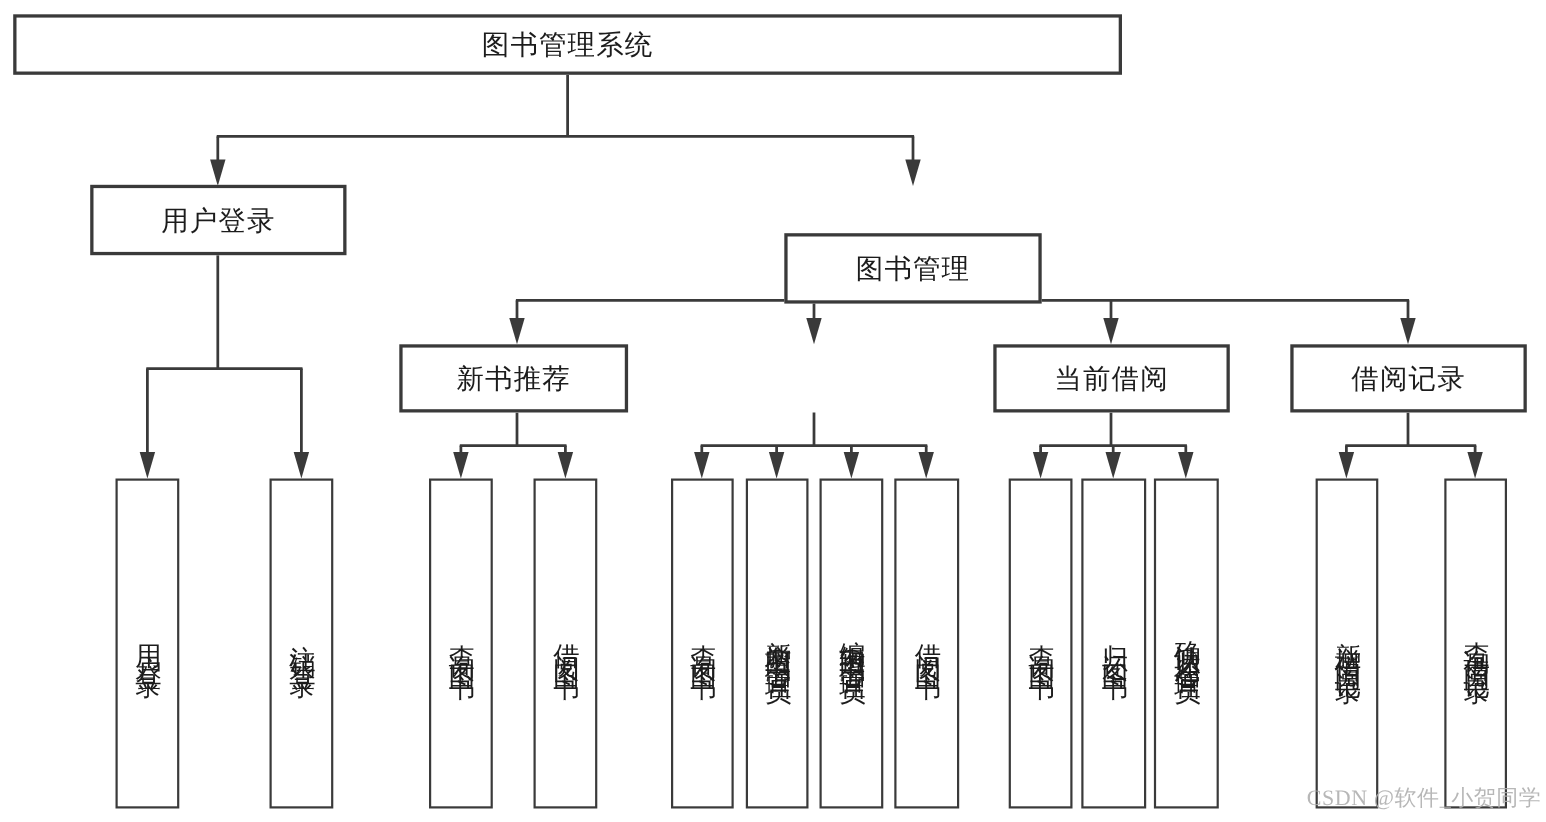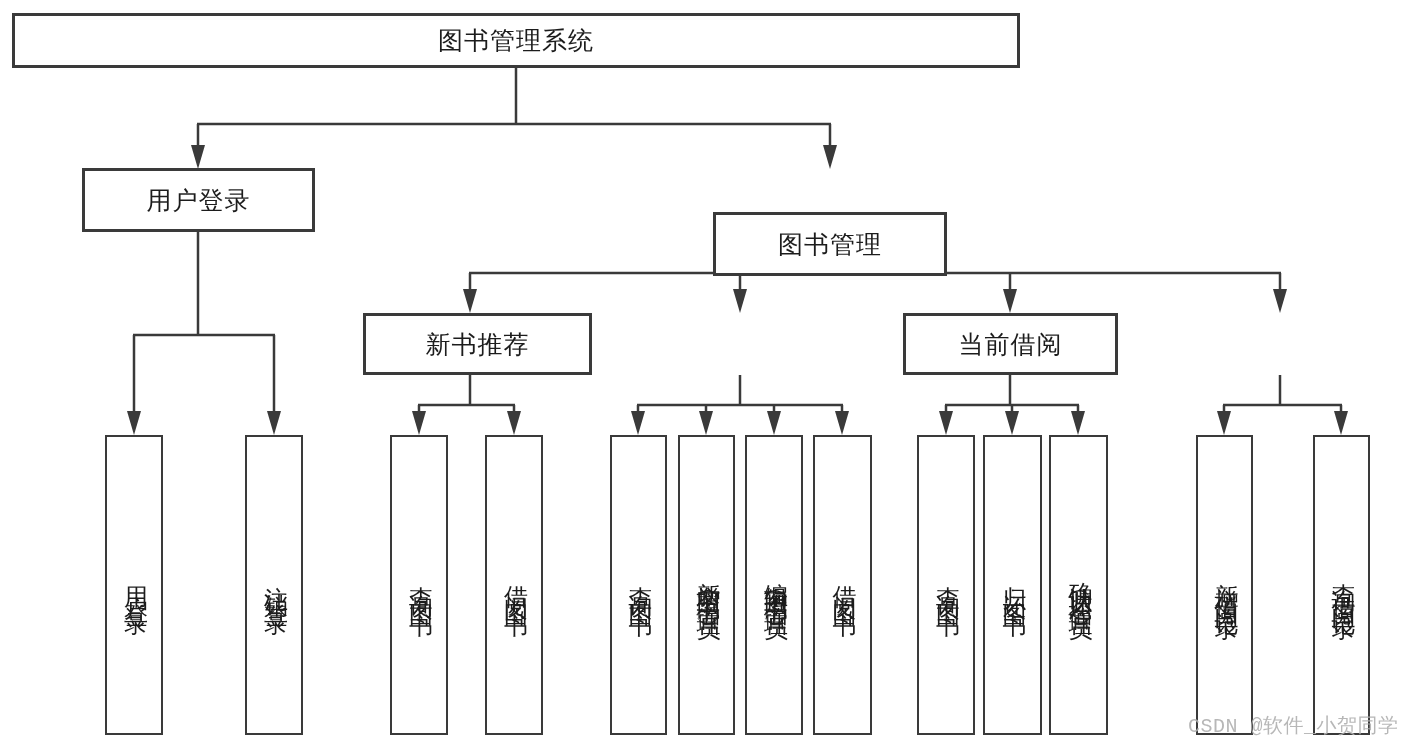--- a/index.html
+++ b/index.html
@@ -6,21 +6,21 @@
     --line:#3a3a3a;
     --text:#1c1c1c;
     --bg:#ffffff;
     --wm:#b0b0b0;
   }
   html,body{margin:0;padding:0;background:var(--bg);}
   #canvas{
     position:relative;
     width:1405px;height:747px;
     background:var(--bg);
-    font-family:Liberation Mono, monospace;
+    font-family:Liberation Serif, serif;
     color:var(--text);
     overflow:hidden;
   }
   #wires{position:absolute;left:0;top:0;width:1405px;height:747px;}
   .node{
     position:absolute;
     box-sizing:border-box;
     background:#fff;
     border:3px solid var(--line);
     display:flex;align-items:center;justify-content:center;
@@ -140,26 +140,29 @@
     <span>图书管理系统</span>
   </div>
 
   <div class="node" style="left:82px;top:168px;width:233px;height:64px;">
     <span>用户登录</span>
   </div>
   <div class="node" style="left:713px;top:168px;width:234px;height:64px;margin-top:44px;">
     <span>图书管理</span>
   </div>
 
-  <div class="node" style="left:363px;top:313px;width:229px;height:62px;">
+  <div class="node" style="left:363px;top:313px;width:208px;height:62px;">
     <span>新书推荐</span>
   </div>
   <div class="node" style="left:903px;top:313px;width:215px;height:62px;">
     <span>当前借阅</span>
   </div>
+  <div class="node" style="left:1173px;top:313px;width:215px;height:62px;">
+    <span>借阅记录</span>
+  </div>
 
   <div class="node leaf" style="left:105px;top:435px;width:58px;height:300px;">
     <span class="vtext sp-wide">用户登录</span>
   </div>
   <div class="node leaf" style="left:245px;top:435px;width:58px;height:300px;">
     <span class="vtext sp-wide">注销登录</span>
   </div>
 
   <div class="node leaf" style="left:390px;top:435px;width:58px;height:300px;">
     <span class="vtext sp-wide">查询图书</span>

